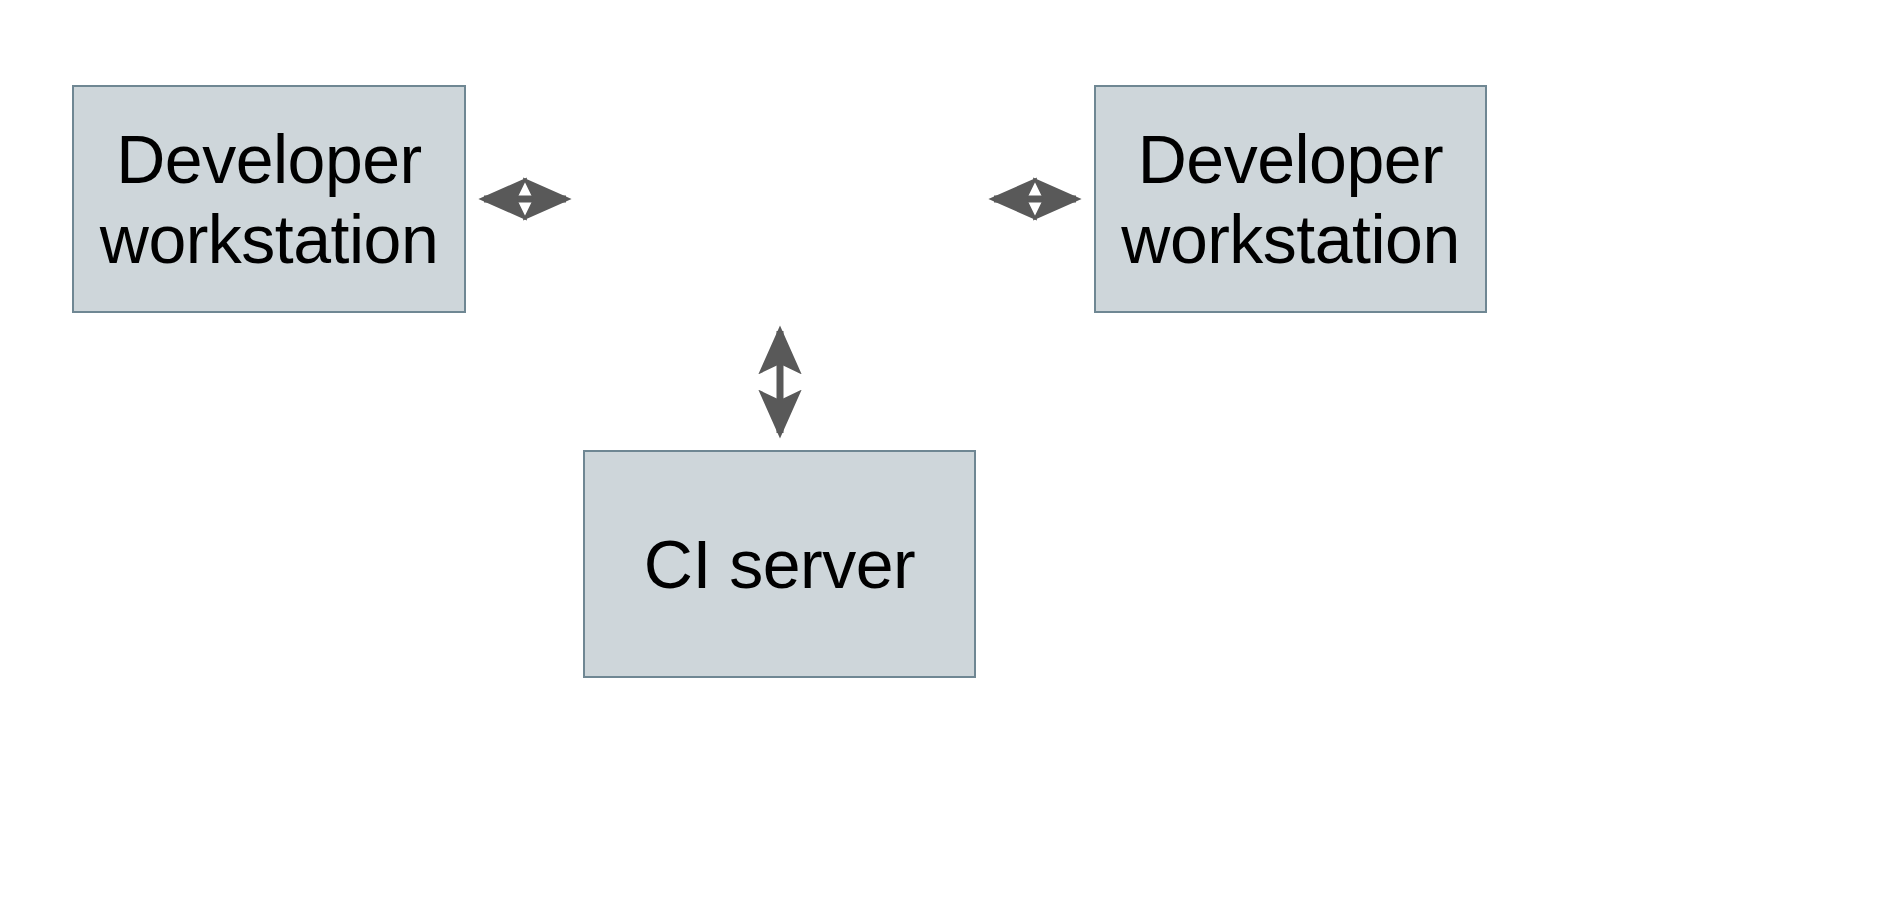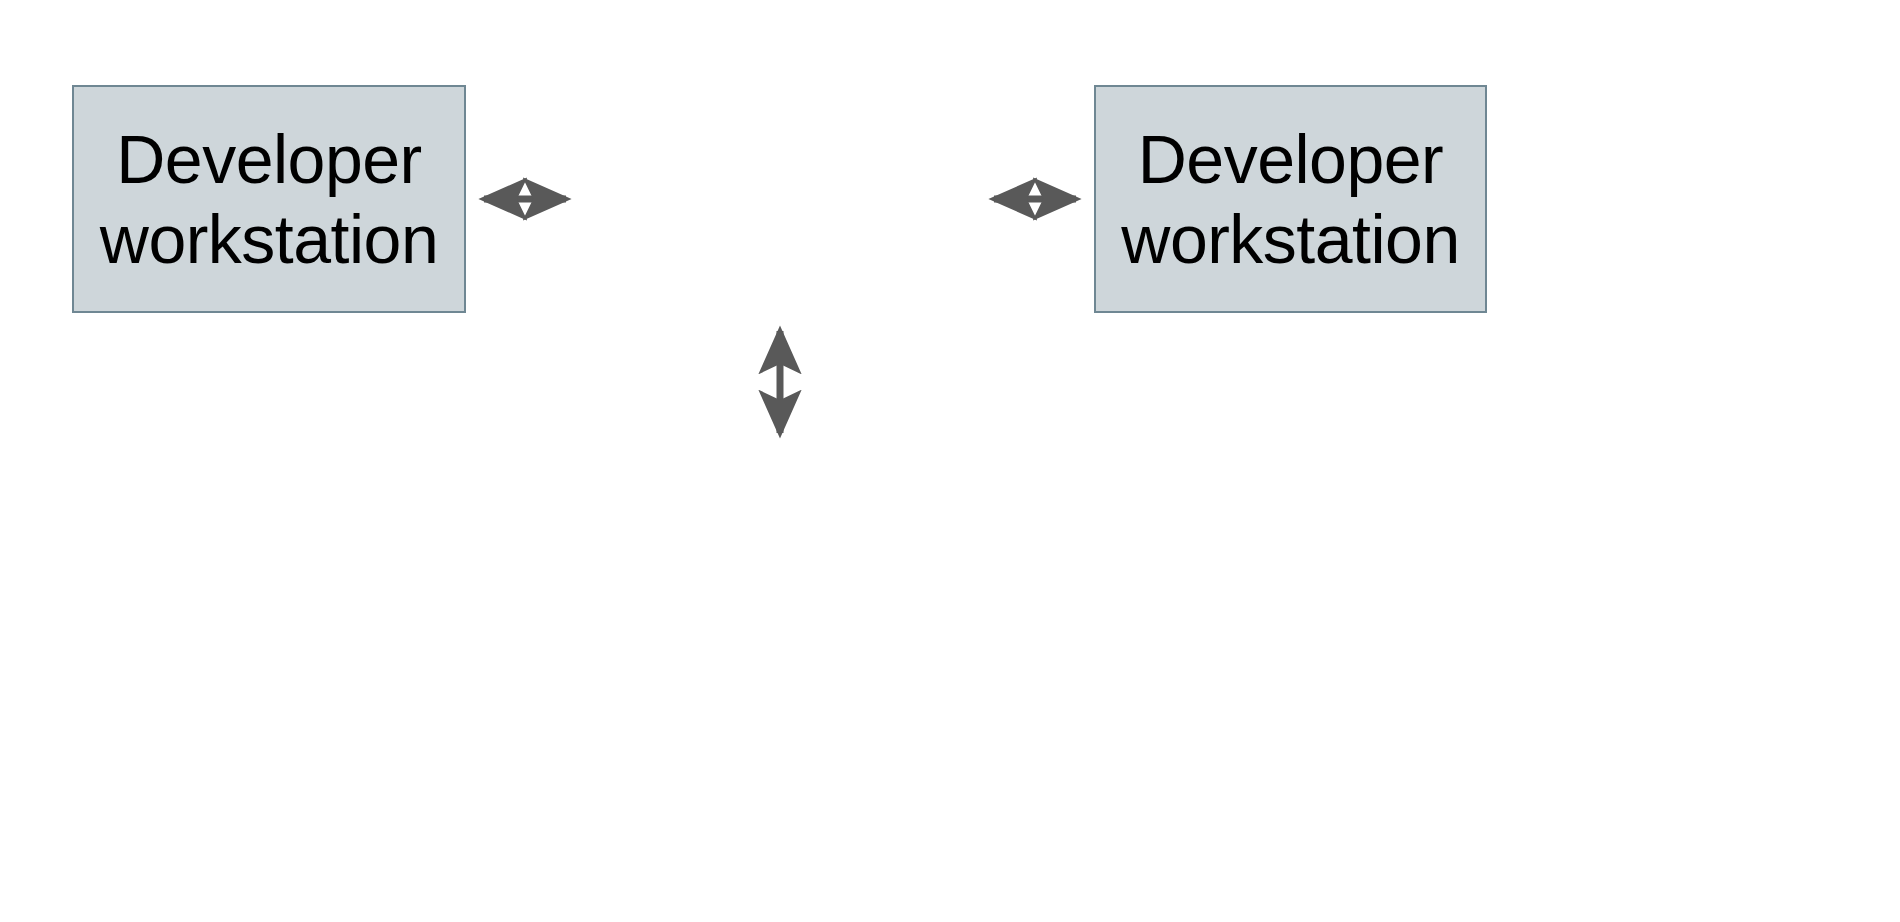--- a/index.html
+++ b/index.html
@@ -73,14 +73,15 @@
     <line x1="780" y1="433" x2="780" y2="331" stroke="#595959" stroke-width="7" marker-start="url(#arrowhead-start)" marker-end="url(#arrowhead-end)"></line>
   </svg>
 
   <div class="node-box" id="node-dev-left">Developer
 workstation</div>
 
 
   <div class="node-box" id="node-dev-right">Developer
 workstation</div>
 
+  <div class="node-box" id="node-ci">CI server</div>
 
 </div>
 
 </body></html>

